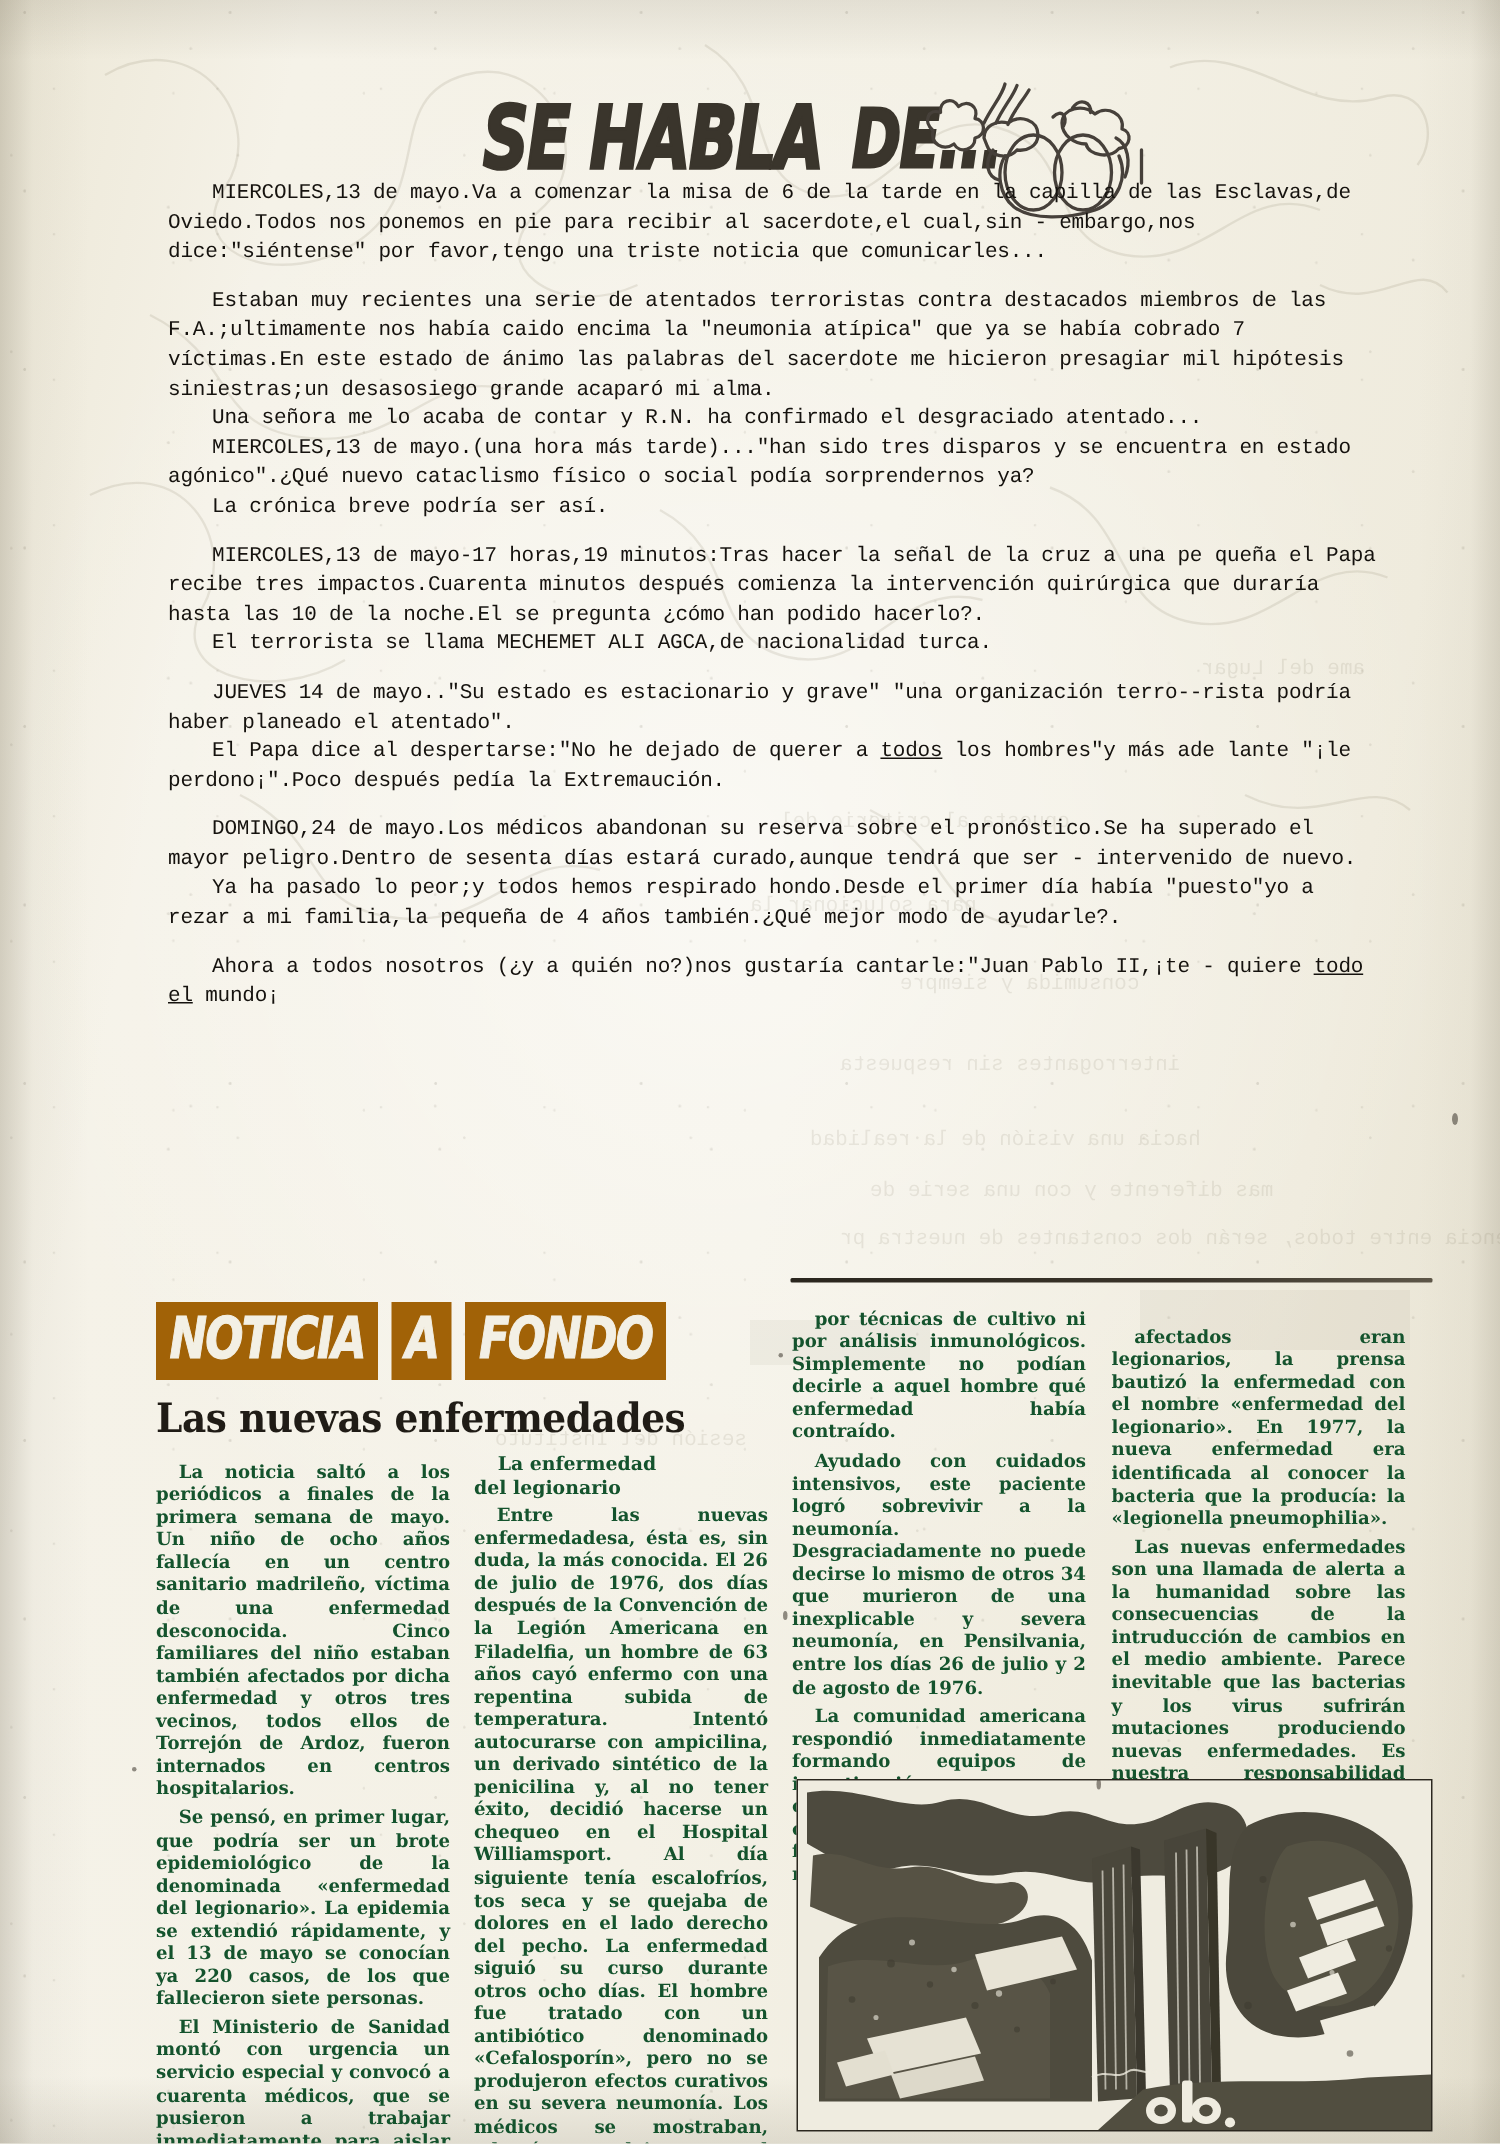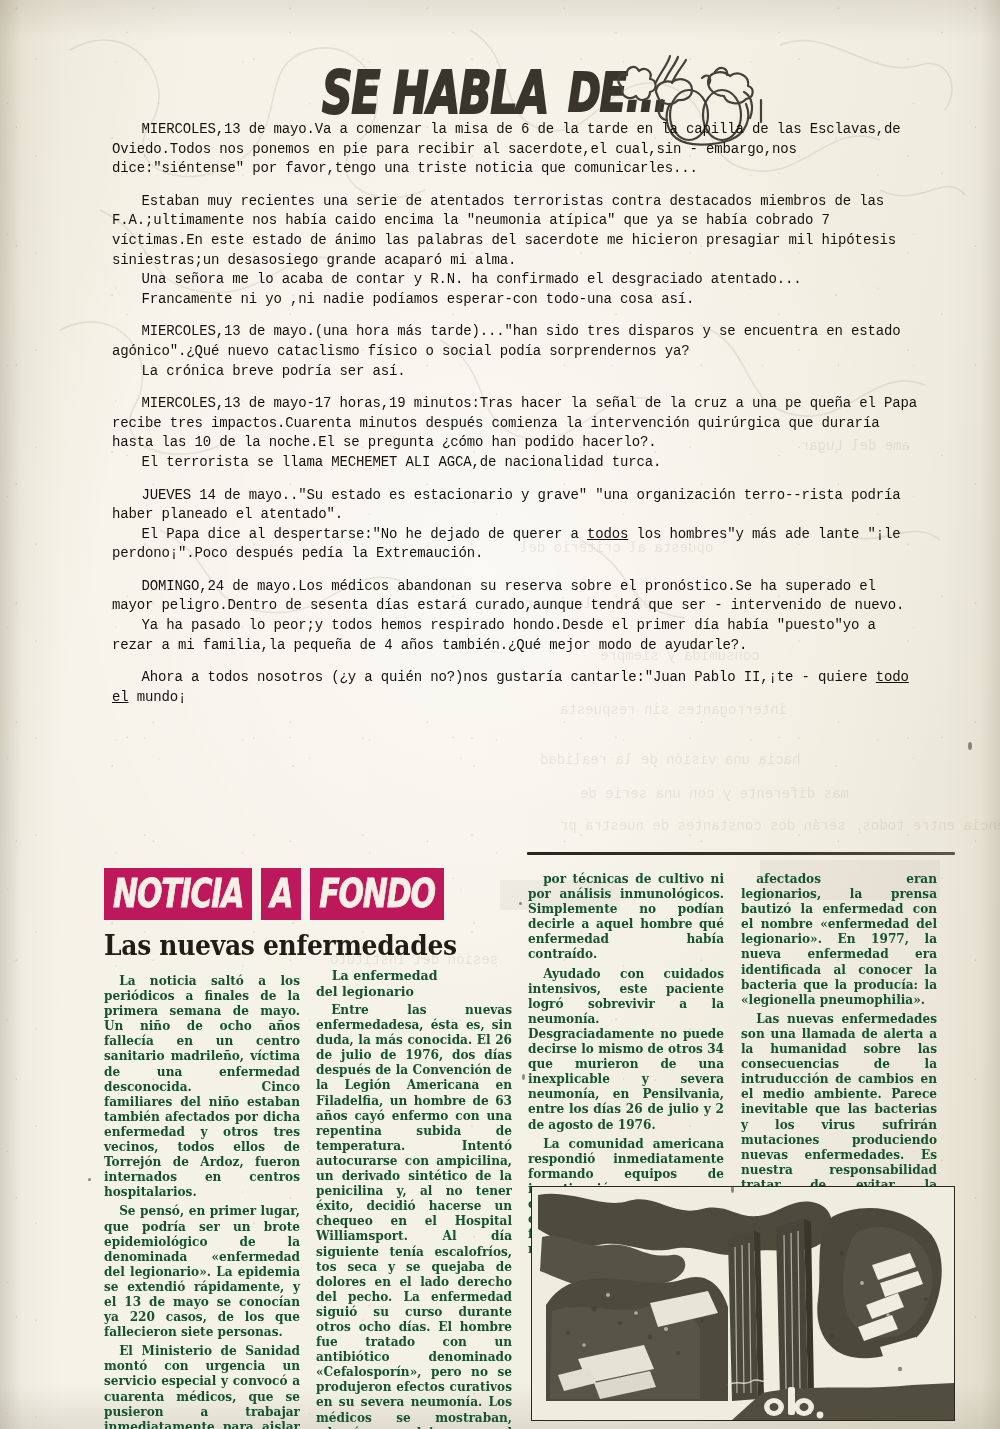--- a/index.html
+++ b/index.html
@@ -155,21 +155,21 @@
   .fondo-banner {
     position: absolute;
     left: 104px;
     top: 868px;
     display: flex;
     align-items: stretch;
     gap: 9px;
     height: 52px;
   }
   .fondo-box {
-    background: #be185d;
+    background: #a16207;
     display: flex;
     align-items: center;
     justify-content: center;
     padding: 0 9px;
   }
   .fondo-box span {
     font-family: "DejaVu Sans", sans-serif;
     font-weight: 700;
     font-style: italic;
     font-size: 30px;
@@ -208,21 +208,21 @@
     font-family: "DejaVu Serif", "Liberation Serif", serif;
     font-size: 12.1px;
     line-height: 15.1px;
     text-align: justify;
     color: #14532d;
     font-weight: 600;
   }
   #col-1 { left: 0px;   top: 102px; }
   #col-2 { left: 212px; top: 96px;  }
   #col-3 { left: 424px; top: 0px;   }
-  #col-4 { left: 637px; top: 0px;   }
+  #col-4 { left: 637px; top: 12px;   }
 
   .col p {
     margin: 0 0 4px 0;
     text-indent: 1.25em;
     hyphens: auto;
   }
   .col-sub {
     font-weight: 700;
     font-size: 12.6px;
     line-height: 15.5px;
@@ -323,21 +323,20 @@
 
           <path d="M149,48 L149,70"></path>
         </g>
       </svg>
     </div>
 
     <div class="typed">
       <p>MIERCOLES,13 de mayo.Va a comenzar la misa de 6 de la tarde en la capilla de las Esclavas,de Oviedo.Todos nos ponemos en pie para recibir al sacerdote,el cual,sin - embargo,nos dice:"siéntense" por favor,tengo una triste noticia que comunicarles...</p>
       <p class="tight">Estaban muy recientes una serie de atentados terroristas contra destacados miembros de las F.A.;ultimamente nos había caido encima la "neumonia atípica" que ya se había cobrado 7 víctimas.En este estado de ánimo las palabras del sacerdote me hicieron presagiar mil hipótesis siniestras;un desasosiego grande acaparó mi alma.</p>
       <p class="tight">Una señora me lo acaba de contar y R.N. ha confirmado el desgraciado atentado...</p>
-      <p>Francamente ni yo ,ni nadie podíamos esperar-con todo-una cosa así.</p>
 
       <p class="tight">MIERCOLES,13 de mayo.(una hora más tarde)..."han sido tres disparos y se encuentra en estado agónico".¿Qué nuevo cataclismo físico o social podía sorprendernos ya?</p>
       <p>La crónica breve podría ser así.</p>
 
       <p class="tight">MIERCOLES,13 de mayo-17 horas,19 minutos:Tras hacer la señal de la cruz a una pe queña el Papa recibe tres impactos.Cuarenta minutos después comienza la intervención quirúrgica que duraría hasta las 10 de la noche.El se pregunta ¿cómo han podido hacerlo?.</p>
       <p>El terrorista se llama MECHEMET ALI AGCA,de nacionalidad turca.</p>
 
       <p class="tight">JUEVES 14 de mayo.."Su estado es estacionario y grave" "una organización terro--rista podría haber planeado el atentado".</p>
       <p><span>El Papa dice al despertarse:"No he dejado de querer a </span><u>todos</u><span> los hombres"y más ade lante "¡le perdono¡".Poco después pedía la Extremaución.</span></p>
 

